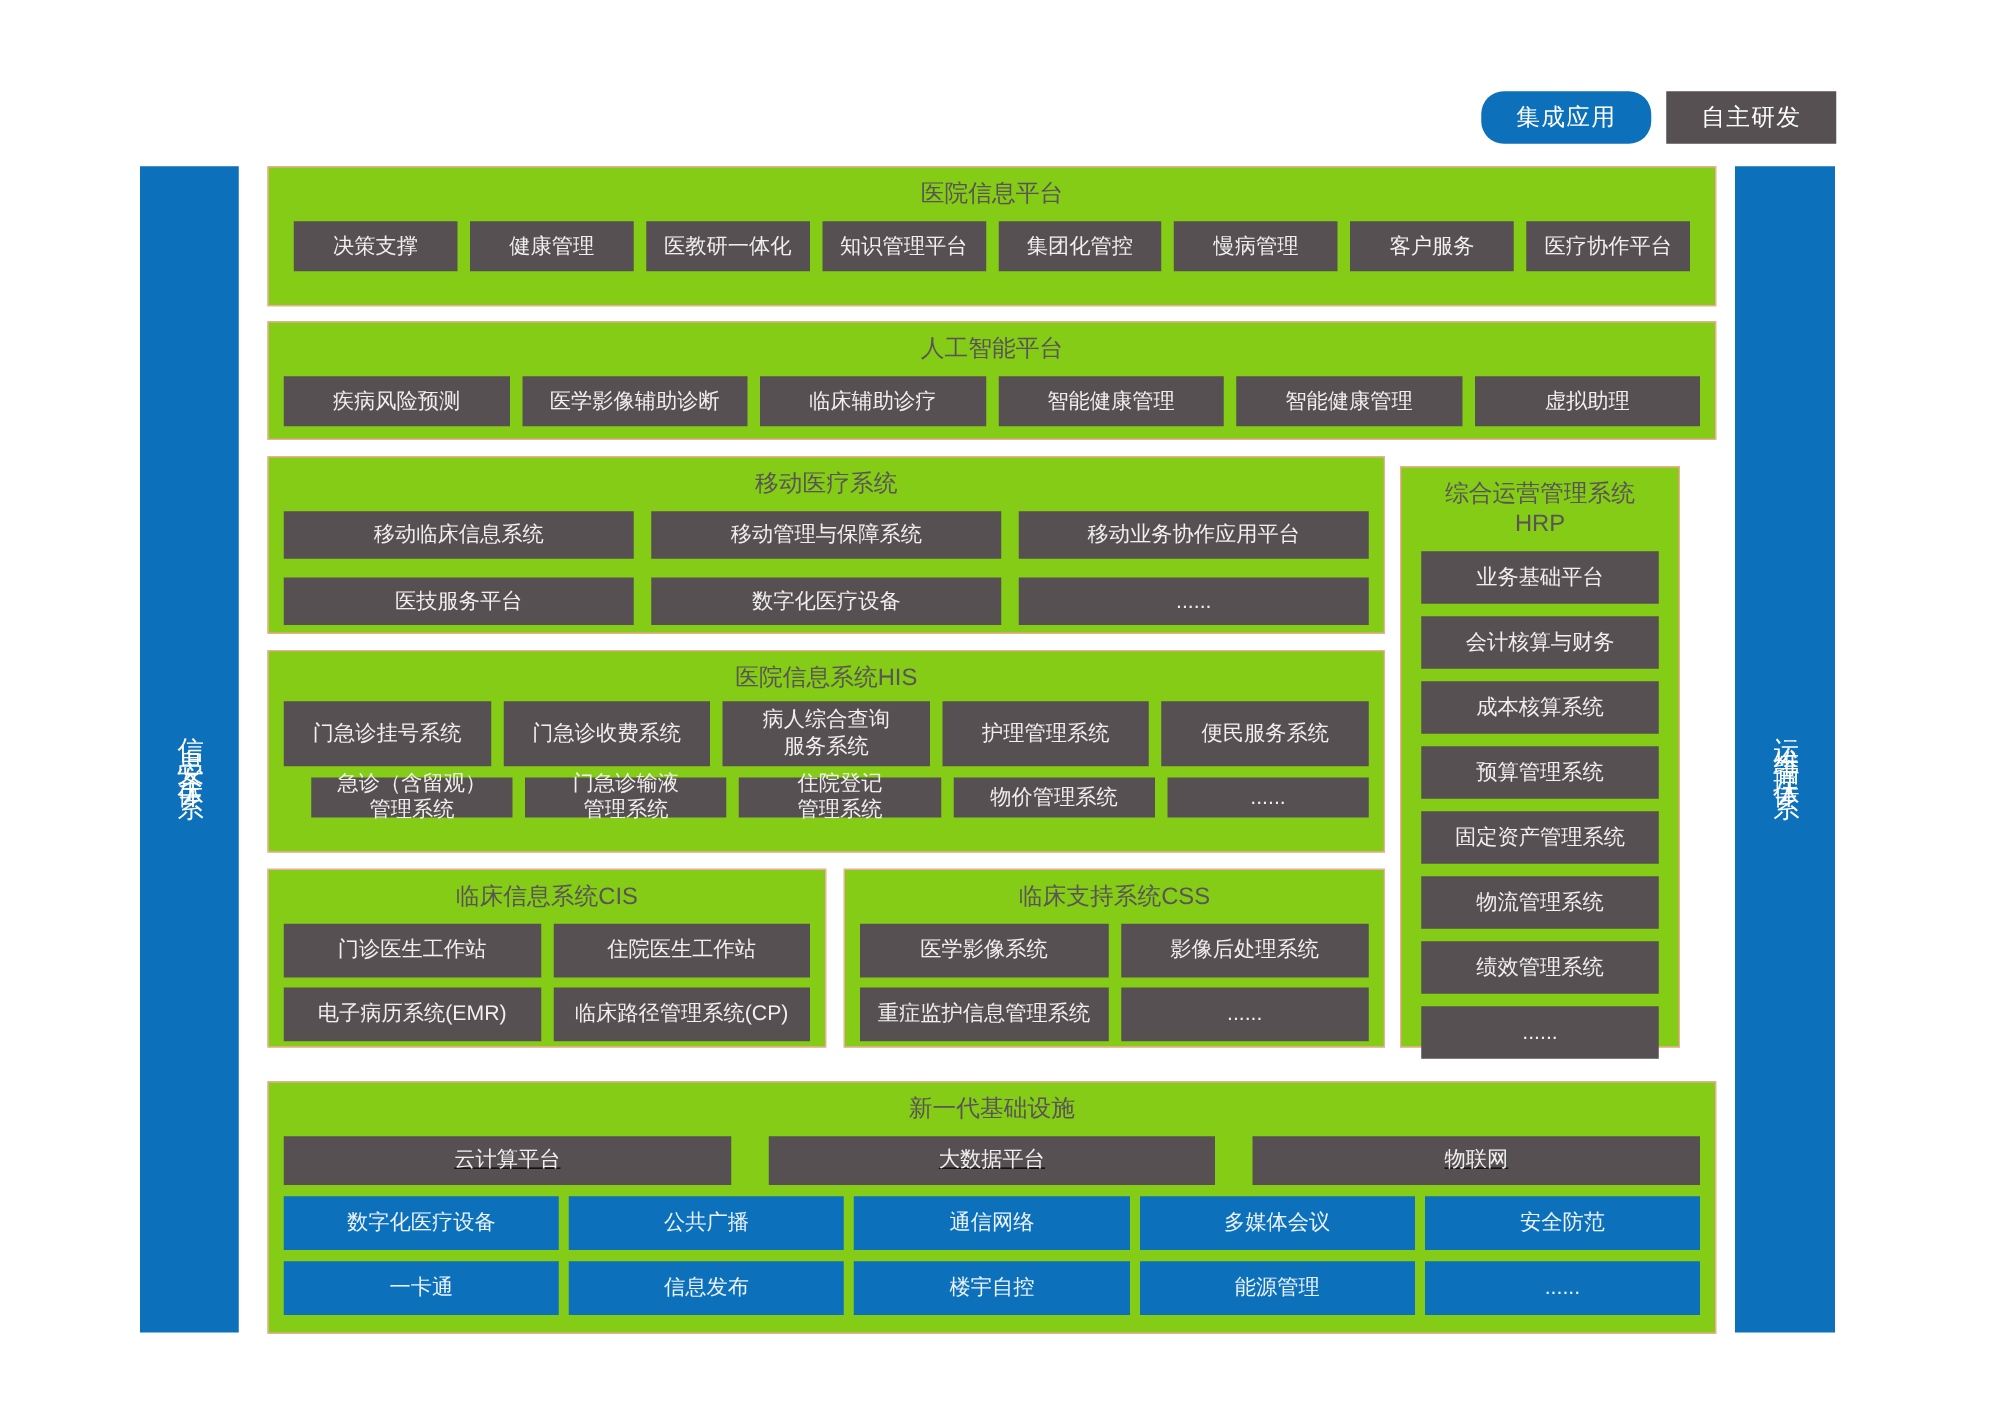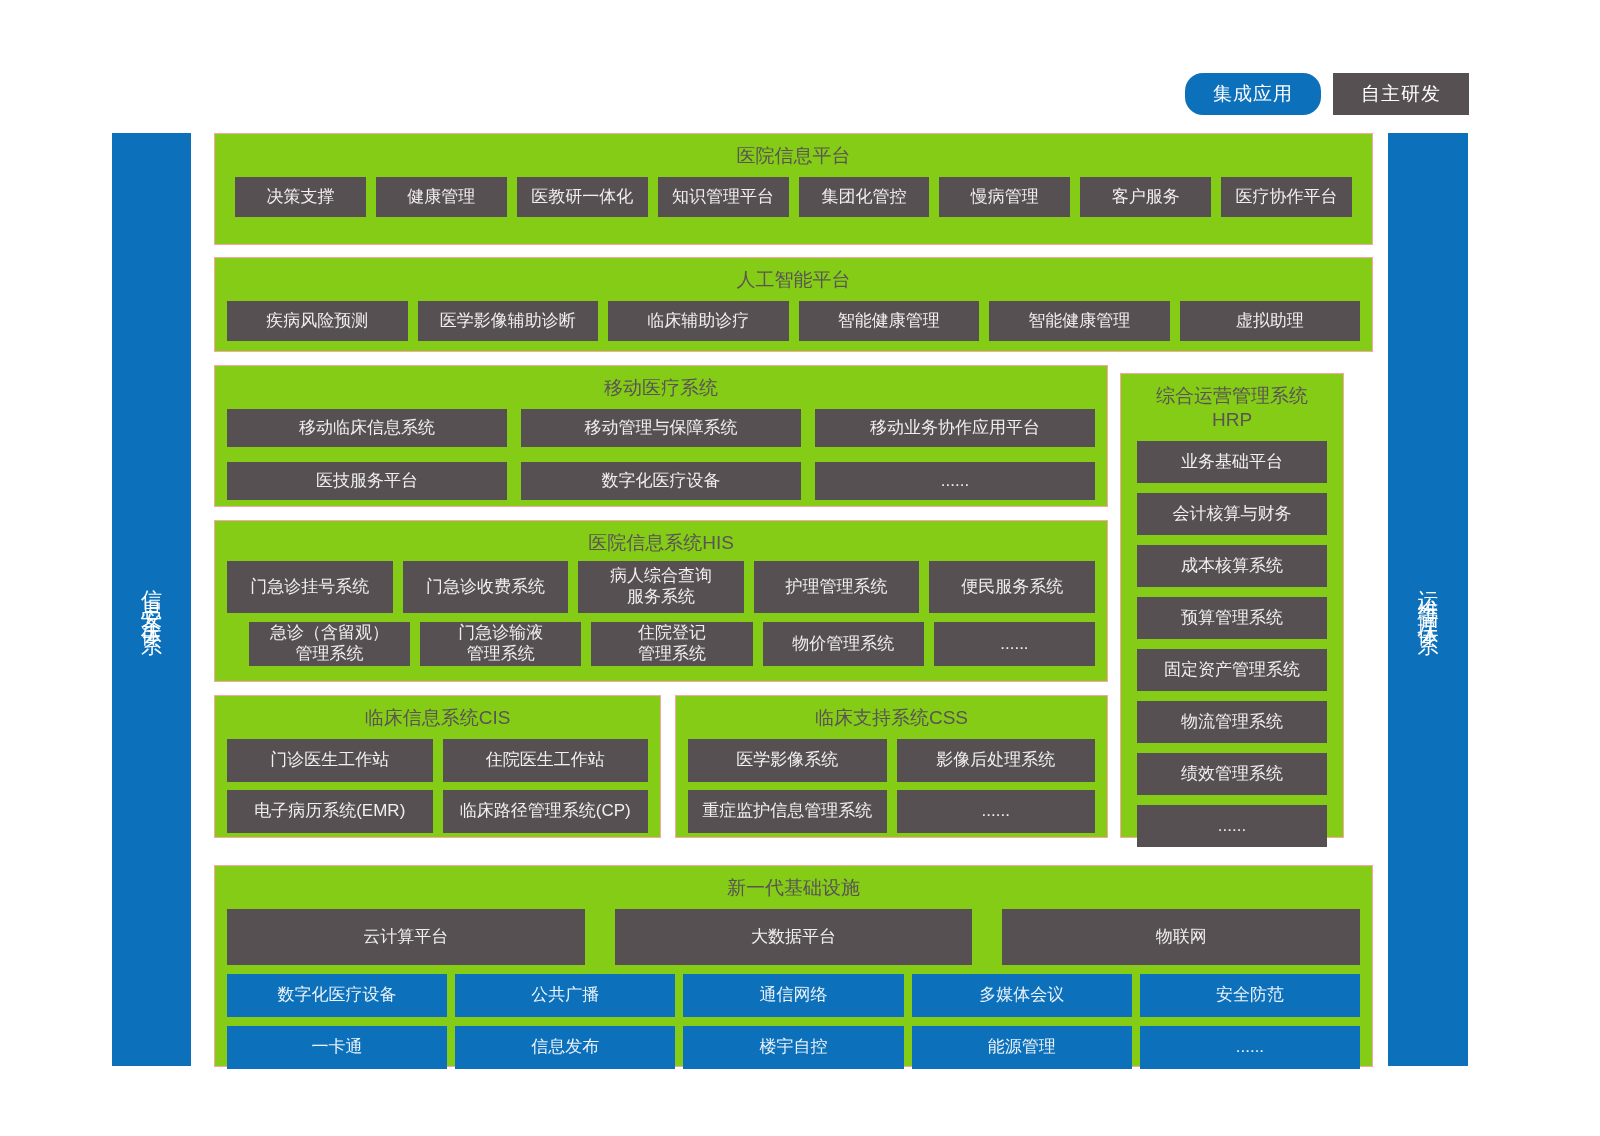--- a/index.html
+++ b/index.html
@@ -53,26 +53,26 @@
   #sec-hip .row    { height: 40px; }
   #sec-ai     { left: 214px;  top: 257px; width: 1159px; height: 95px;  padding: 10px 12px 0; }
   #sec-ai .row     { height: 40px; }
   #sec-mobile { left: 214px;  top: 365px; width: 894px;  height: 142px; padding: 10px 12px 0; }
   #sec-mobile .row { height: 38px; margin-bottom: 15px; gap: 14px; }
   #sec-hrp    { left: 1120px; top: 373px; width: 224px;  height: 465px; padding: 10px 16px 0; }
   #sec-hrp .bx     { height: 42px; margin-bottom: 10px; flex: 0 0 auto; }
   #sec-his    { left: 214px;  top: 520px; width: 894px;  height: 162px; padding: 10px 12px 0; }
   #sec-his .sec-title { margin-bottom: 6px; }
   #sec-his .row1   { height: 52px; margin-bottom: 9px; }
-  #sec-his .row2   { height: 44px; padding-left: 22px; }
+  #sec-his .row2   { height: 32px; padding-left: 22px; }
   #sec-cis    { left: 214px;  top: 695px; width: 447px;  height: 143px; padding: 10px 12px 0; }
   #sec-css    { left: 675px;  top: 695px; width: 433px;  height: 143px; padding: 10px 12px 0; }
   #sec-cis .row, #sec-css .row { height: 43px; margin-bottom: 8px; }
   #sec-infra  { left: 214px;  top: 865px; width: 1159px; height: 202px; padding: 10px 12px 0; }
-  #sec-infra .row-dark { height: 56px; margin-bottom: 9px; gap: 30px; }
+  #sec-infra .row-dark { height: 39px; margin-bottom: 9px; gap: 30px; text-decoration: underline; }
   #sec-infra .row-blue { height: 43px; margin-bottom: 9px; gap: 8px; }
 </style>
 </head>
 <body>
 
 <div id="canvas">
 
   <div id="legend-integrated" class="legend-btn">集成应用</div>
   <div id="legend-self" class="legend-btn">自主研发</div>
 

